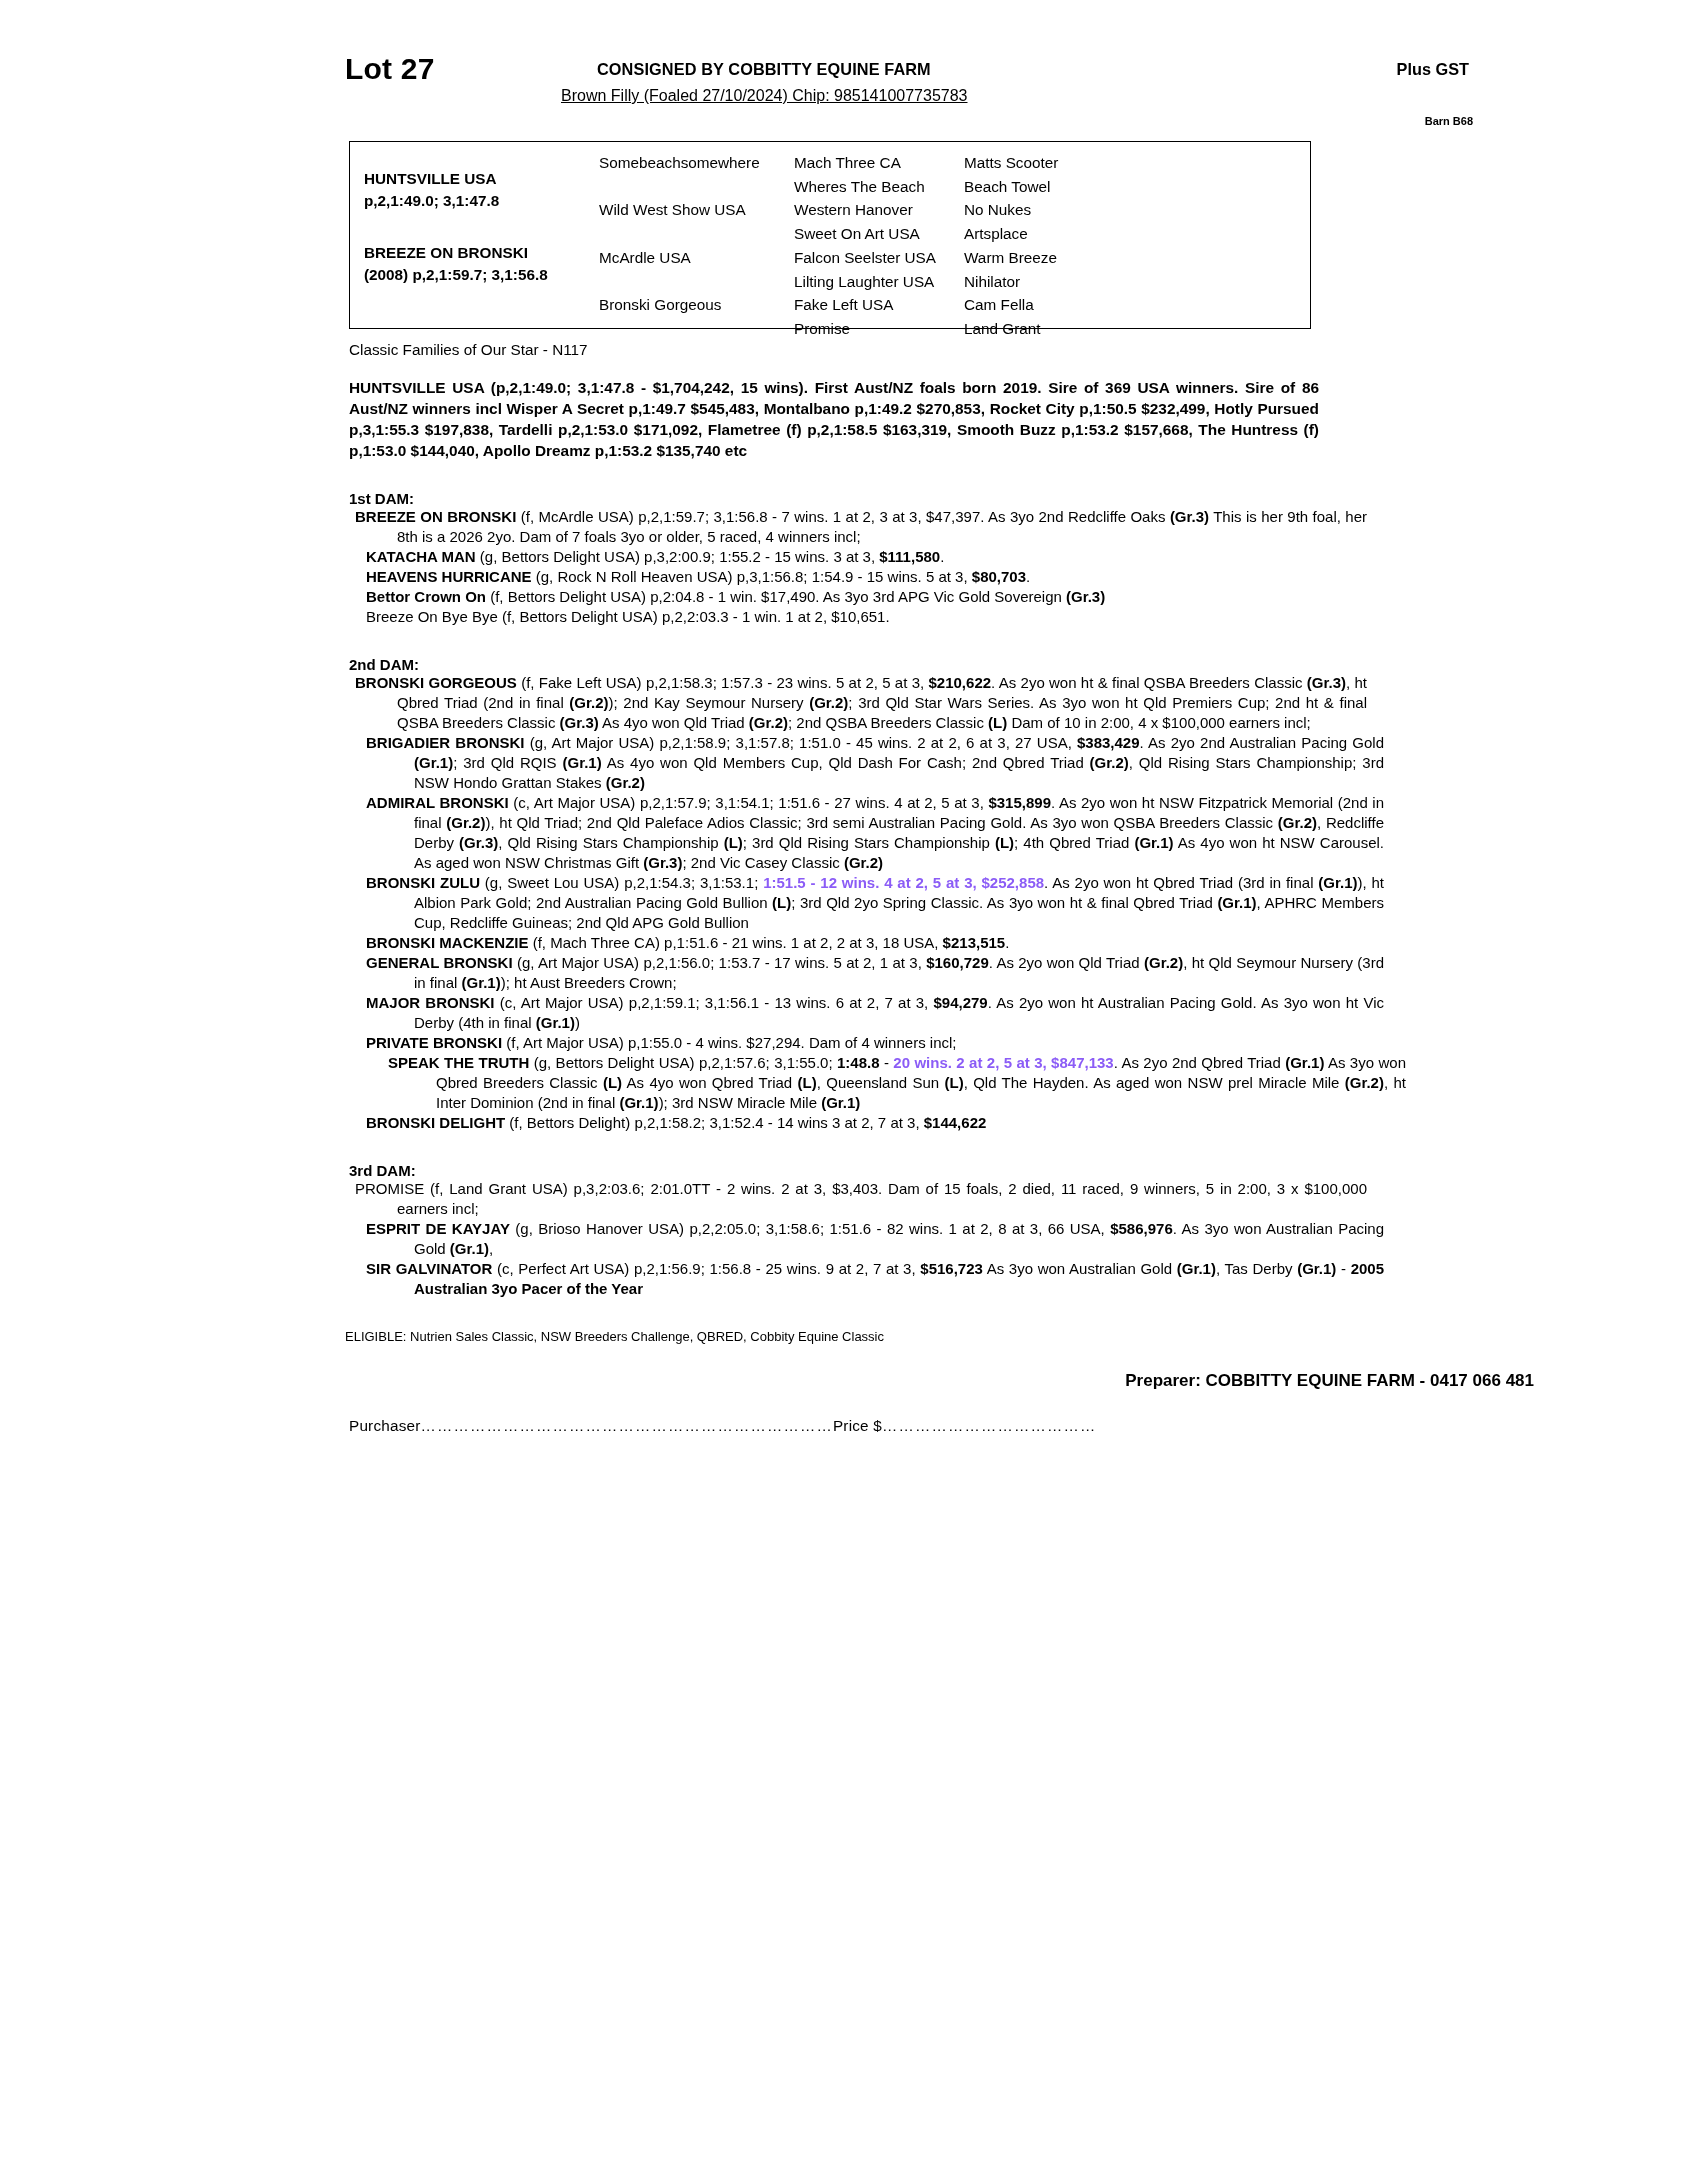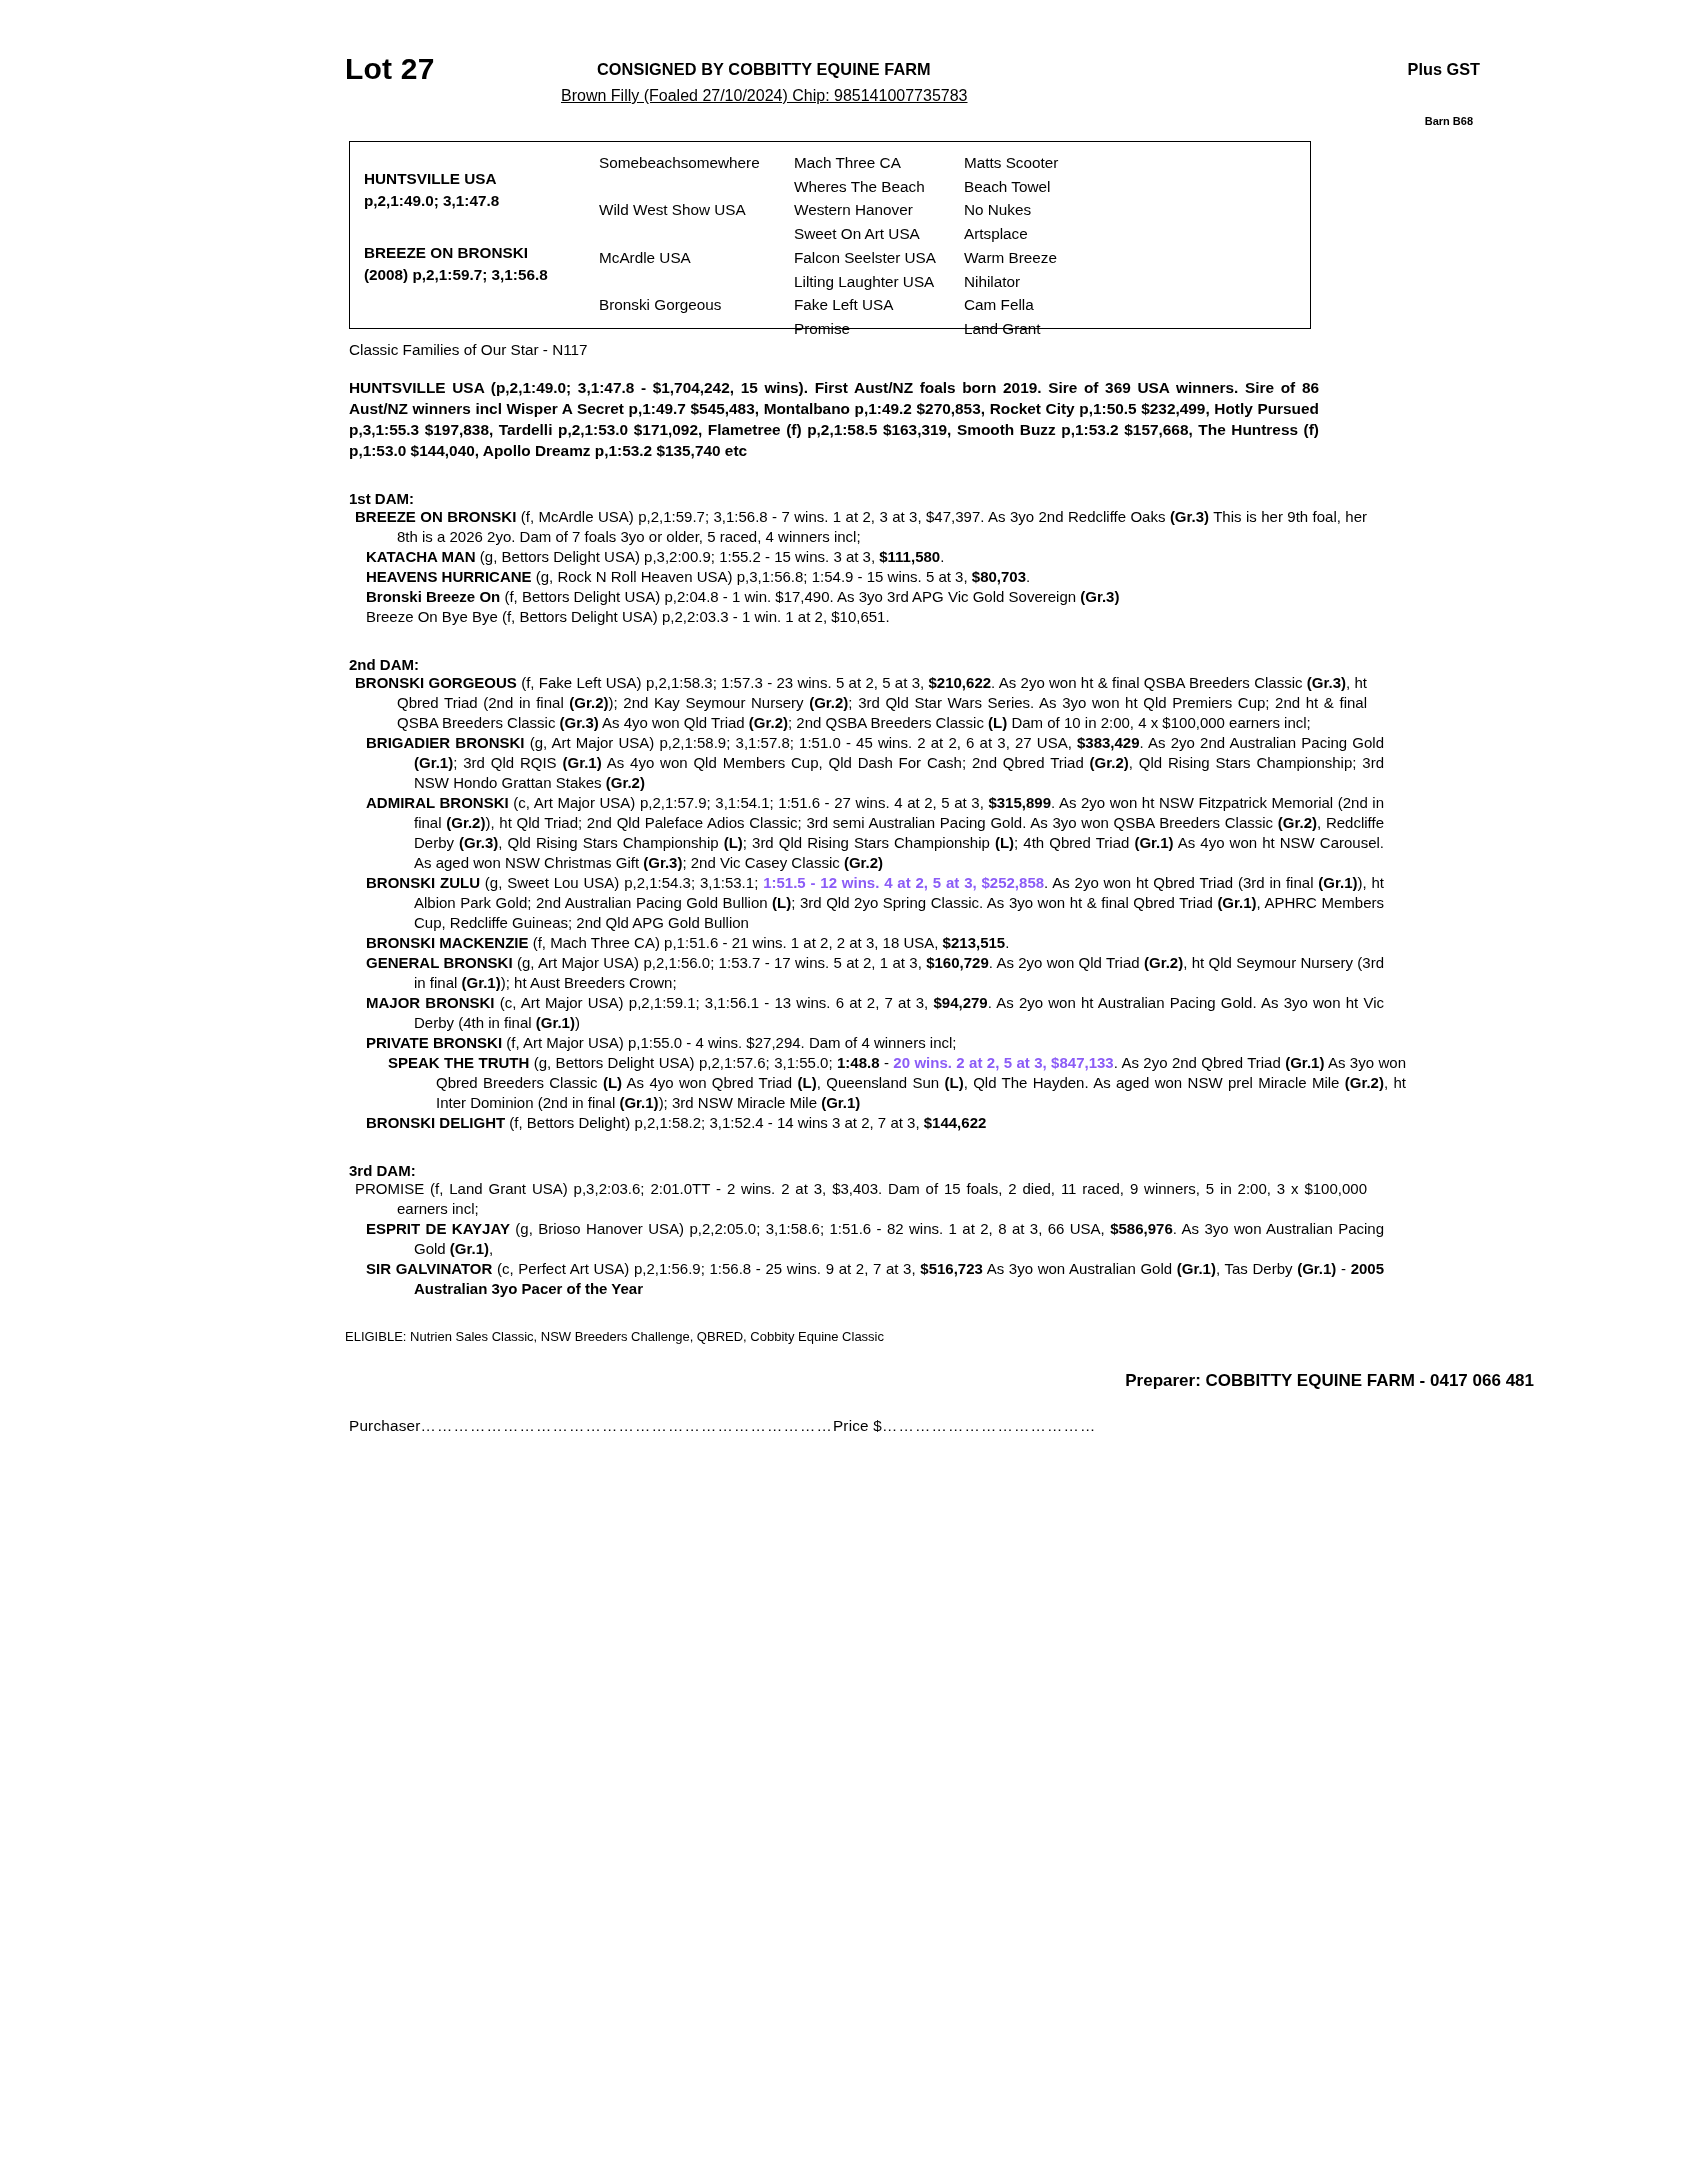--- a/index.html
+++ b/index.html
@@ -36,21 +36,21 @@
   .consigned {
     position: absolute;
     left: 252px;
     top: 16px;
     font-size: 16.3px;
     font-weight: bold;
     letter-spacing: 0.1px;
   }
   .plus-gst {
     position: absolute;
-    right: 54px;
+    right: 65px;
     top: 16px;
     font-size: 16.3px;
     font-weight: bold;
   }
   .subtitle {
     position: absolute;
     left: 216px;
     top: 43px;
     font-size: 16px;
     text-decoration: underline;
@@ -214,21 +214,21 @@
     <span class="b">BREEZE ON BRONSKI</span><span> (f, McArdle USA) p,2,1:59.7; 3,1:56.8 - 7 wins. 1 at 2, 3 at 3, $47,397. As 3yo 2nd Redcliffe Oaks </span><span class="b">(Gr.3)</span><span> This is her 9th foal, her 8th is a 2026 2yo. Dam of 7 foals 3yo or older, 5 raced, 4 winners incl;</span>
   </div>
 
   <div class="entry lvl2">
     <span class="b">KATACHA MAN</span><span> (g, Bettors Delight USA) p,3,2:00.9; 1:55.2 - 15 wins. 3 at 3, </span><span class="b">$111,580</span><span>.</span>
   </div>
   <div class="entry lvl2">
     <span class="b">HEAVENS HURRICANE</span><span> (g, Rock N Roll Heaven USA) p,3,1:56.8; 1:54.9 - 15 wins. 5 at 3, </span><span class="b">$80,703</span><span>.</span>
   </div>
   <div class="entry lvl2">
-    <span class="b">Bronski Breeze On</span><span> (f, Bettors Delight USA) p,2:04.8 - 1 win. $17,490. As 3yo 3rd APG Vic Gold Sovereign </span><span class="b">(Gr.3)</span>
+    <span class="b">Bettor Crown On</span><span> (f, Bettors Delight USA) p,2:04.8 - 1 win. $17,490. As 3yo 3rd APG Vic Gold Sovereign </span><span class="b">(Gr.3)</span>
   </div>
   <div class="entry lvl2">
     <span>Breeze On Bye Bye</span><span> (f, Bettors Delight USA) p,2,2:03.3 - 1 win. 1 at 2, $10,651.</span>
   </div>
 
   <div class="dam-head">2nd DAM:</div>
 
   <div class="entry hang-main">
     <span class="b">BRONSKI GORGEOUS</span><span> (f, Fake Left USA) p,2,1:58.3; 1:57.3 - 23 wins. 5 at 2, 5 at 3, <b>$210,622</b>. As 2yo won ht &amp; final QSBA Breeders Classic <b>(Gr.3)</b>, ht Qbred Triad (2nd in final <b>(Gr.2)</b>); 2nd Kay Seymour Nursery <b>(Gr.2)</b>; 3rd Qld Star Wars Series. As 3yo won ht Qld Premiers Cup; 2nd ht &amp; final QSBA Breeders Classic <b>(Gr.3)</b> As 4yo won Qld Triad <b>(Gr.2)</b>; 2nd QSBA Breeders Classic <b>(L)</b> Dam of 10 in 2:00, 4 x $100,000 earners incl;</span>
   </div>

